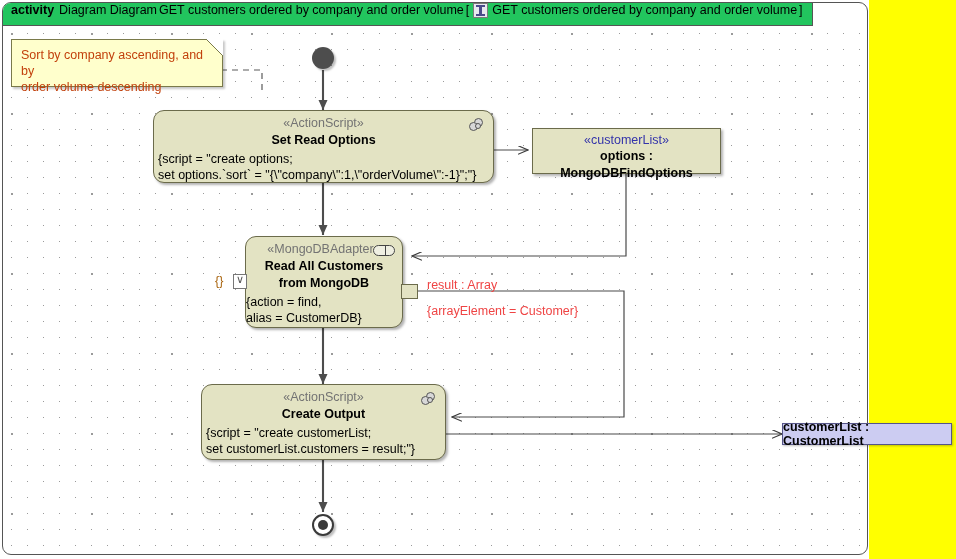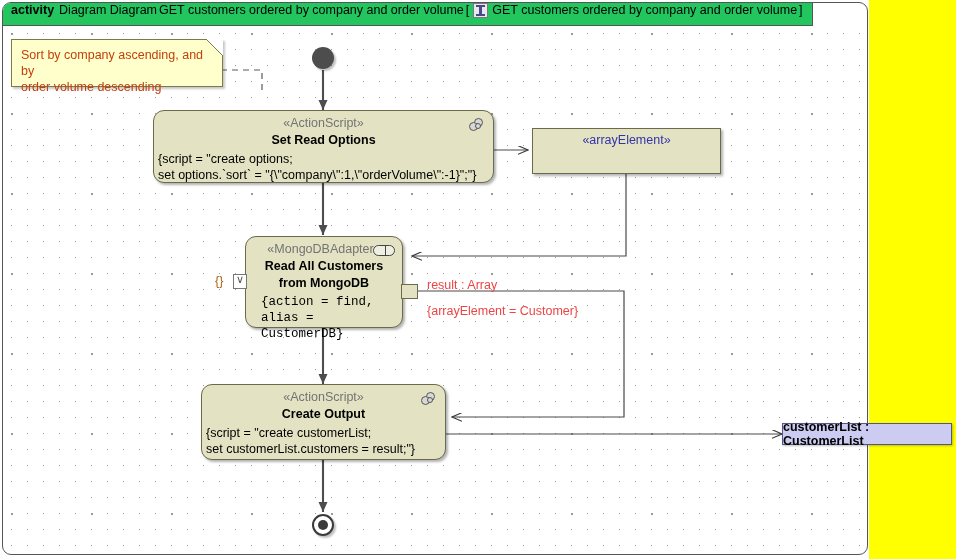--- a/index.html
+++ b/index.html
@@ -180,22 +180,20 @@
   }
   .action .body {
     font-size: 12.5px;
     line-height: 16px;
     margin-top: 3px;
   }
   .action .body.pad-l {
     padding-left: 4px;
   }
   .action .body.center-ind {
-    padding-left: 15px;
-    font-family: Liberation Mono, monospace;
   }
 
   
   .script-icon {
     position: absolute;
     right: 8px;
     top: 7px;
     width: 16px;
     height: 13px;
   }
@@ -393,21 +391,22 @@
         <i></i>
         <i></i>
     </div>
     <div class="stereo">«ActionScript»</div>
     <div class="nm">Set Read Options</div>
     <div class="body pad-l">{script = "create options;</div>
     <div class="body pad-l" style="margin-top:0;">set options.`sort` = "{\"company\":1,\"orderVolume\":-1}";"}</div>
   </div>
 
   <div class="buffer" style="left:532px; top:128px; width:189px; height:46px;">
-    <div class="stereo">«arrayElement»</div>
+    <div class="stereo">«customerList»</div>
+    <div class="nm">options : MongoDBFindOptions</div>
   </div>
 
   <div class="action" style="left:245px; top:236px; width:158px; height:92px;">
     <div class="adapter-icon"></div>
     <div class="stereo">«MongoDBAdapter»</div>
     <div class="nm">Read All Customers</div>
     <div class="nm">from MongoDB</div>
     <div class="body center-ind">{action = find,</div>
     <div class="body center-ind" style="margin-top:0;">alias = CustomerDB}</div>
   </div>

